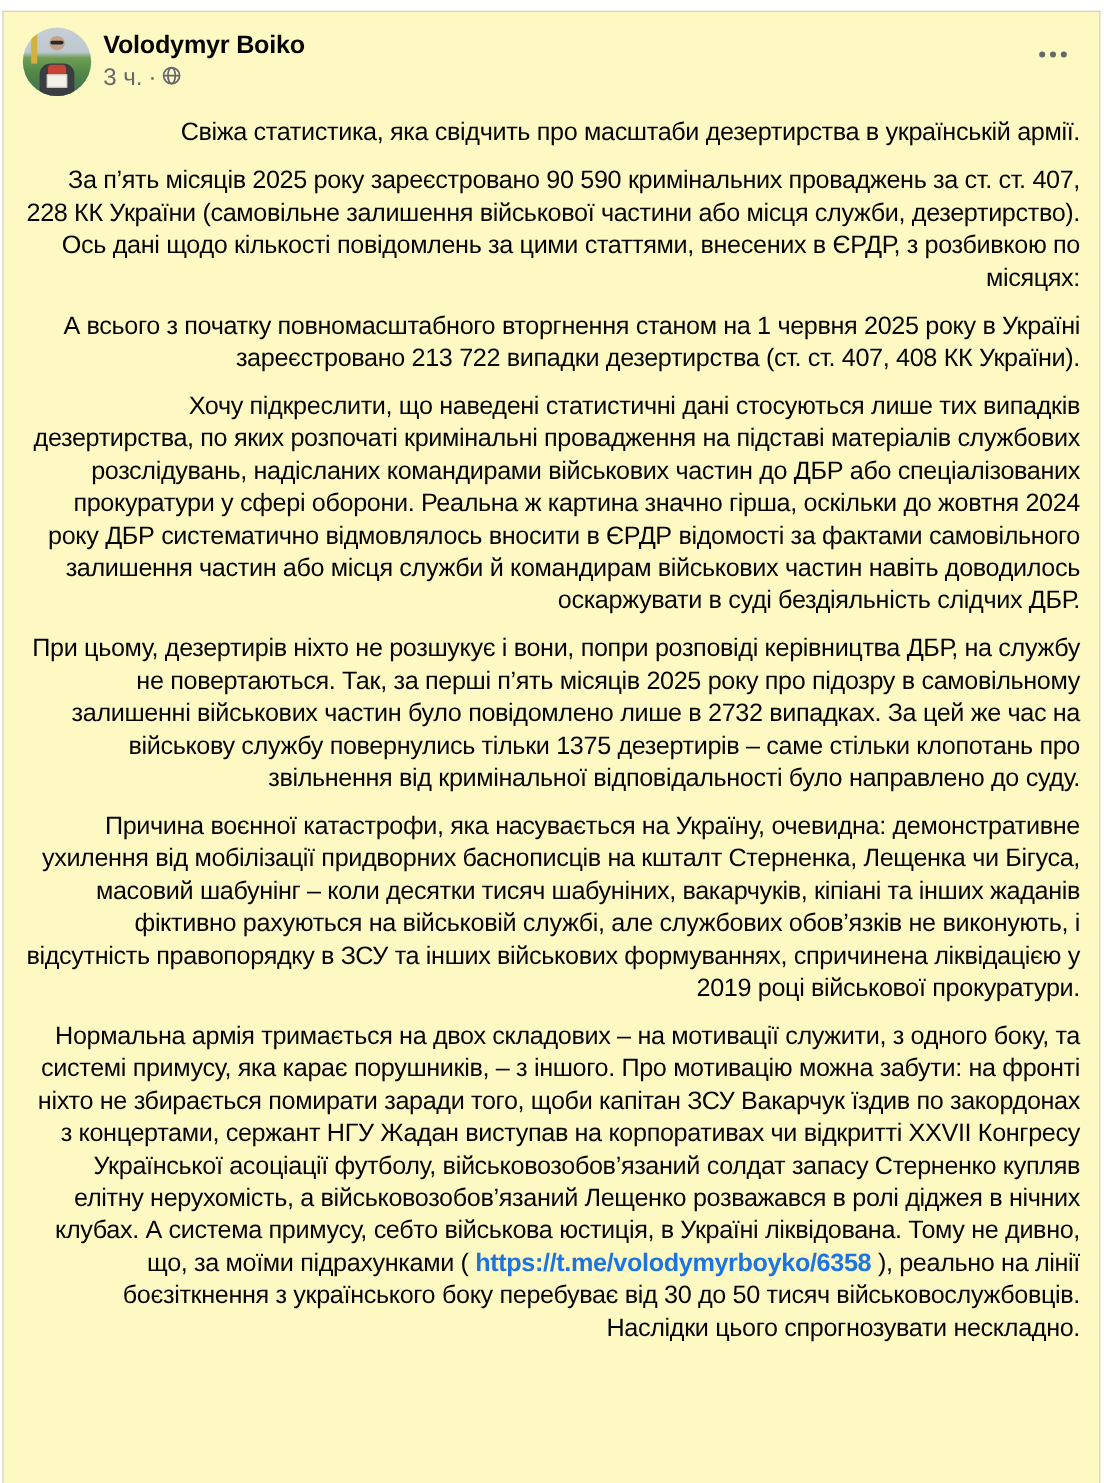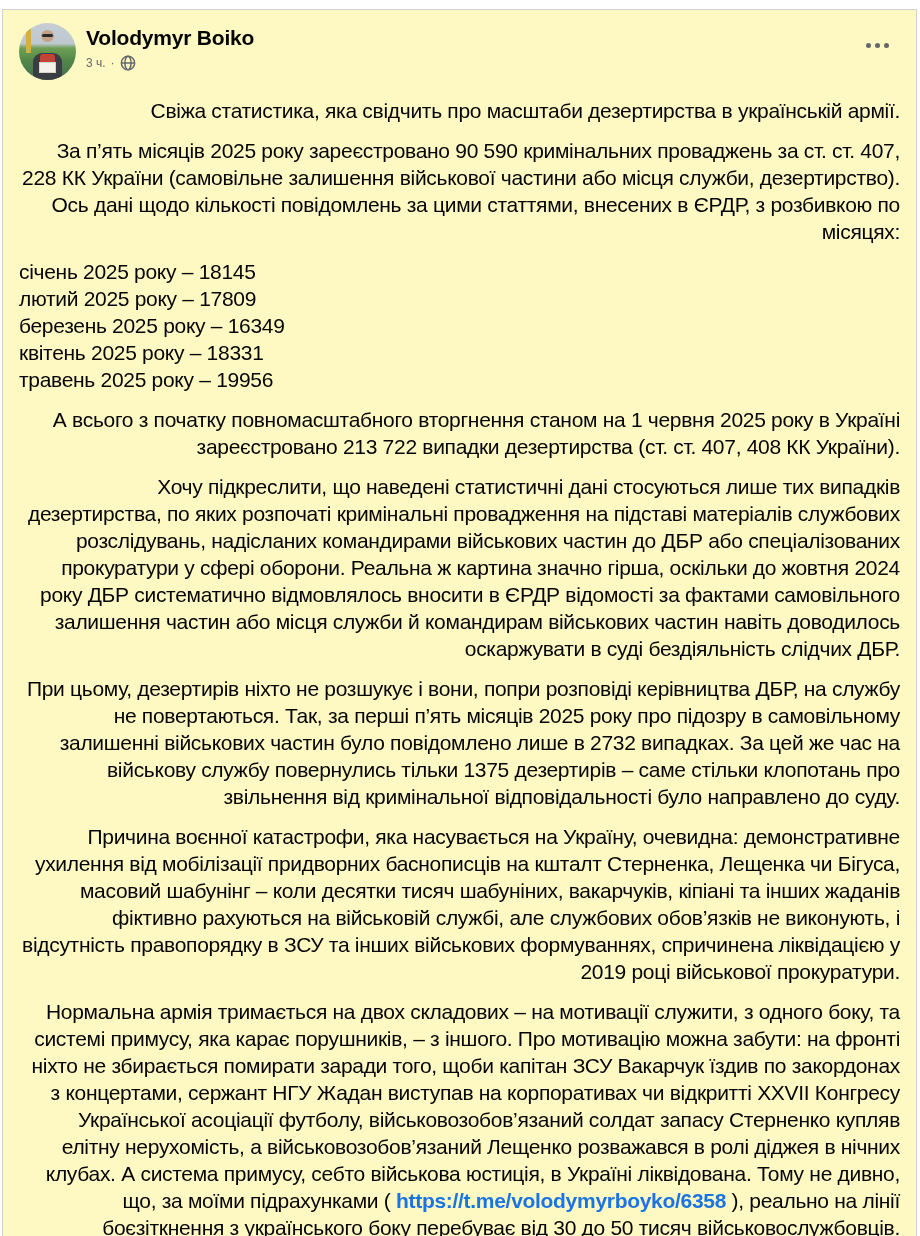--- a/index.html
+++ b/index.html
@@ -33,21 +33,21 @@
   .av-body { position: absolute; left: 14px; bottom: 0; width: 29px; height: 27px; background: #3a3d42; border-radius: 9px 9px 0 0; }
   .av-vest { position: absolute; left: 21px; bottom: 16px; width: 15px; height: 10px; background: #c44536; border-radius: 3px; }
   .av-paper { position: absolute; left: 20px; bottom: 7px; width: 17px; height: 11px; background: #f3f1ea; border: 1px solid #d8d4c8; }
   .av-head { position: absolute; left: 22px; top: 7px; width: 13px; height: 12px; border-radius: 50%; background: #c2a189; }
   .av-glasses { position: absolute; left: 23px; top: 11px; width: 11px; height: 3px; background: #2a2a2a; border-radius: 2px; }
   .header-text { margin-left: 10px; padding-top: 2px; }
   .author-name {
     font-size: 21px; font-weight: 700; color: #050505;
     letter-spacing: -0.2px; line-height: 26px; cursor: pointer;
   }
-  .meta-row { margin-top: 3px; display: flex; align-items: center; gap: 5px; color: #65676b; font-size: 12px; }
+  .meta-row { margin-top: 3px; display: flex; align-items: flex-start; gap: 5px; color: #65676b; font-size: 20px; }
   .globe-icon { display: inline-flex; margin-top: 1px; }
   .more-btn {
     margin-left: auto; margin-right: 7px; margin-top: 12px;
     display: flex; gap: 4px; align-items: center;
     padding: 8px 4px; cursor: pointer; border-radius: 16px;
   }
   .more-dot { width: 5px; height: 5px; border-radius: 50%; background: #65676b; }
   
   .post-body {
     margin-top: 17px;
@@ -93,27 +93,20 @@
       <span class="more-dot"></span>
       <span class="more-dot"></span>
       <span class="more-dot"></span>
     </div>
   </div>
 
   <div class="post-body">
     <p>Свіжа статистика, яка свідчить про масштаби дезертирства в українській армії.</p>
     <p>За п’ять місяців 2025 року зареєстровано 90 590 кримінальних проваджень за ст. ст. 407, 228 КК України (самовільне залишення військової частини або місця служби, дезертирство). Ось дані щодо кількості повідомлень за цими статтями, внесених в ЄРДР, з розбивкою по місяцях:</p>
 
-    <div class="months">
-      <div>січень 2025 року – 18145</div>
-      <div>лютий 2025 року – 17809</div>
-      <div>березень 2025 року – 16349</div>
-      <div>квітень 2025 року – 18331</div>
-      <div>травень 2025 року – 19956</div>
-    </div>
 
     <p>А всього з початку повномасштабного вторгнення станом на 1 червня 2025 року в Україні зареєстровано 213 722 випадки дезертирства (ст. ст. 407, 408 КК України).</p>
     <p>Хочу підкреслити, що наведені статистичні дані стосуються лише тих випадків дезертирства, по яких розпочаті кримінальні провадження на підставі матеріалів службових розслідувань, надісланих командирами військових частин до ДБР або спеціалізованих прокуратури у сфері оборони. Реальна ж картина значно гірша, оскільки до жовтня 2024 року ДБР систематично відмовлялось вносити в ЄРДР відомості за фактами самовільного залишення частин або місця служби й командирам військових частин навіть доводилось оскаржувати в суді бездіяльність слідчих ДБР.</p>
     <p>При цьому, дезертирів ніхто не розшукує і вони, попри розповіді керівництва ДБР, на службу не повертаються. Так, за перші п’ять місяців 2025 року про підозру в самовільному залишенні військових частин було повідомлено лише в 2732 випадках. За цей же час на військову службу повернулись тільки 1375 дезертирів – саме стільки клопотань про звільнення від кримінальної відповідальності було направлено до суду.</p>
     <p>Причина воєнної катастрофи, яка насувається на Україну, очевидна: демонстративне ухилення від мобілізації придворних баснописців на кшталт Стерненка, Лещенка чи Бігуса, масовий шабунінг – коли десятки тисяч шабуніних, вакарчуків, кіпіані та інших жаданів фіктивно рахуються на військовій службі, але службових обов’язків не виконують, і відсутність правопорядку в ЗСУ та інших військових формуваннях, спричинена ліквідацією у 2019 році військової прокуратури.</p>
 
     <p>
       <span>Нормальна армія тримається на двох складових – на мотивації служити, з одного боку, та системі примусу, яка карає порушників, – з іншого. Про мотивацію можна забути: на фронті ніхто не збирається помирати заради того, щоби капітан ЗСУ Вакарчук їздив по закордонах з концертами, сержант НГУ Жадан виступав на корпоративах чи відкритті XXVII Конгресу Української асоціації футболу, військовозобов’язаний солдат запасу Стерненко купляв елітну нерухомість, а військовозобов’язаний Лещенко розважався в ролі діджея в нічних клубах. А система примусу, себто військова юстиція, в Україні ліквідована. Тому не дивно, що, за моїми підрахунками ( </span><a class="tg-link">https://t.me/volodymyrboyko/6358</a><span> ), реально на лінії боєзіткнення з українського боку перебуває від 30 до 50 тисяч військовослужбовців. Наслідки цього спрогнозувати нескладно.</span>
     </p>
   </div>

